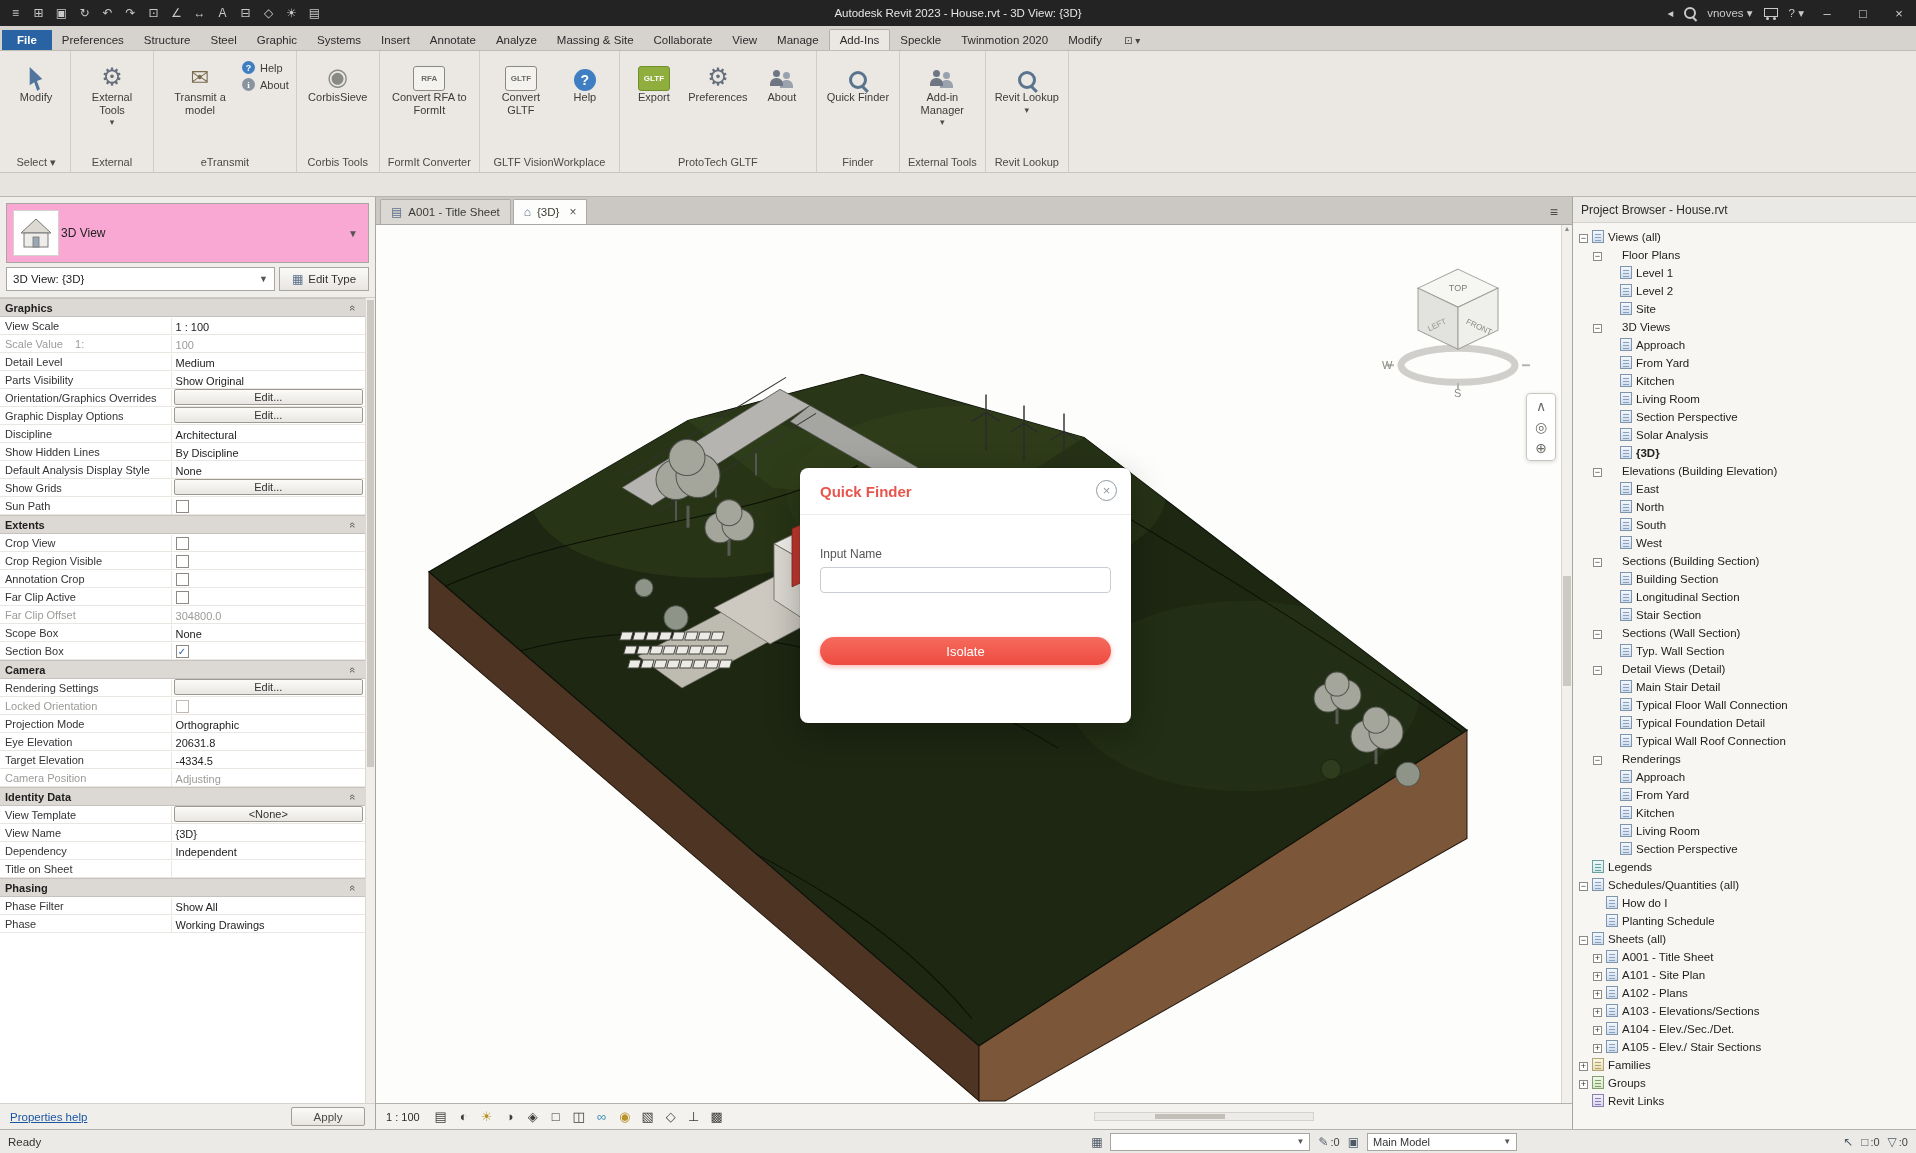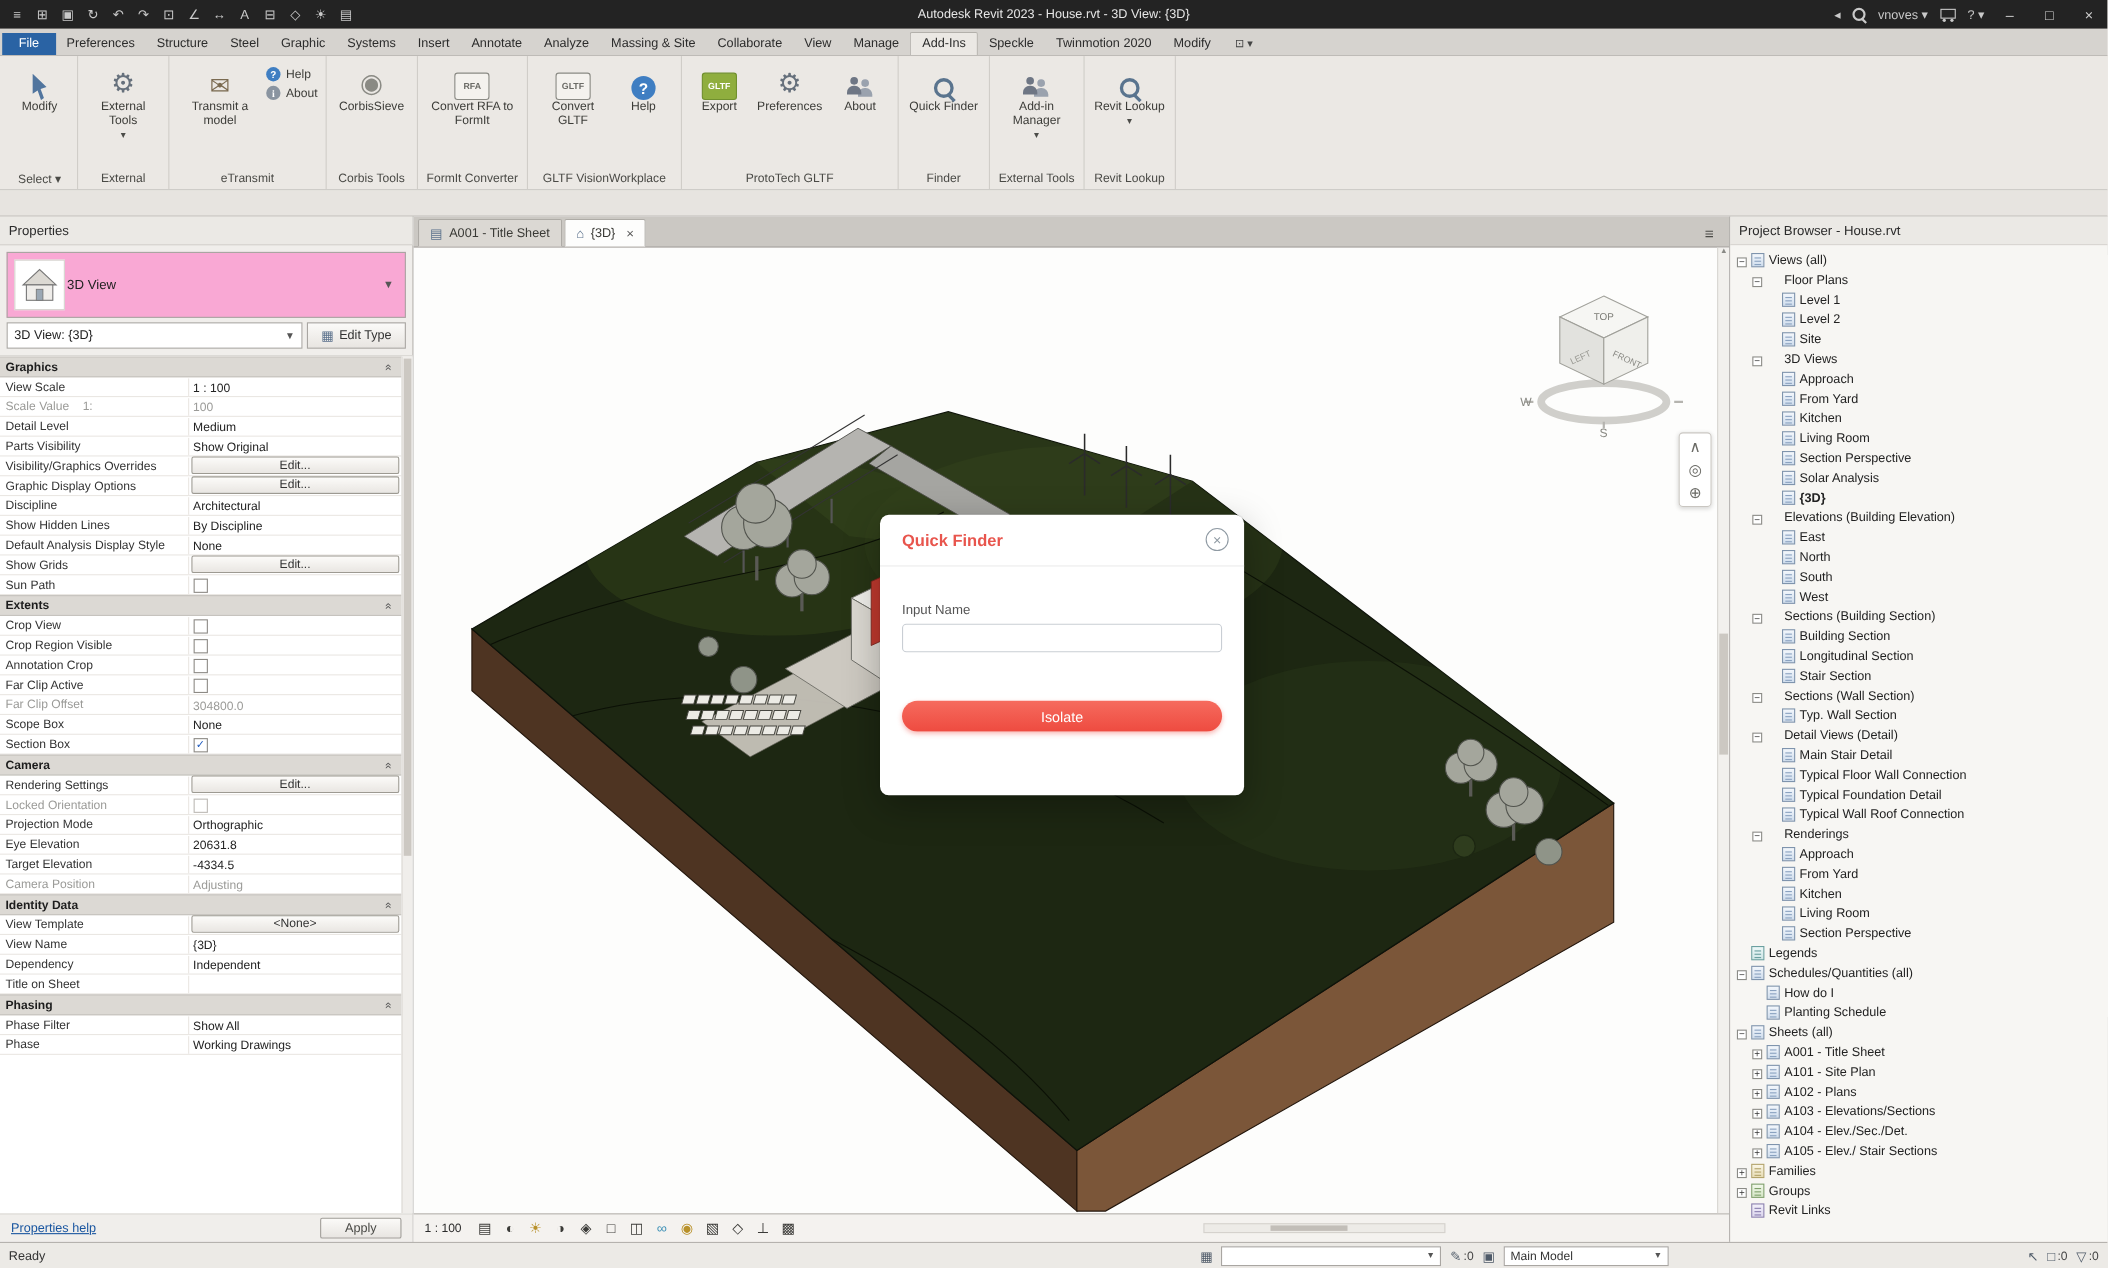--- a/index.html
+++ b/index.html
@@ -15,21 +15,21 @@
   .ic-mag{width:14px;height:14px;position:relative;display:inline-block;color:#c9c9c9}
   .ic-mag::before{content:"";position:absolute;left:1px;top:1px;width:8px;height:8px;border:2px solid currentColor;border-radius:50%}
   .ic-mag::after{content:"";position:absolute;left:10px;top:10px;width:6px;height:2px;background:currentColor;transform:rotate(45deg);transform-origin:0 0}
   .ic-cart{width:16px;height:15px;position:relative;display:inline-block;color:#c9c9c9}
   .ic-cart::before{content:"";position:absolute;left:1px;top:2px;width:12px;height:7px;border:1.5px solid currentColor}
   .ic-cart::after{content:"";position:absolute;left:3px;top:11px;width:3px;height:3px;border-radius:50%;background:currentColor;box-shadow:7px 0 0 currentColor}
 
   
   #ribbon-tabs{height:25px;background:#d6d3cf;display:flex;align-items:flex-end;padding-left:2px;border-bottom:1px solid #bebbb7;flex:none}
   .rtab{padding:4px 10px;font-size:11.5px;color:#2b2b2b;white-space:nowrap}
-  .rtab.file{background:#2a63a4;color:#fff;padding:4px 15px;font-weight:normal}
+  .rtab.file{background:#2a63a4;color:#fff;padding:4px 15px;font-weight:bold}
   .rtab.active{background:#ebe8e4;border:1px solid #b3b0ab;border-bottom:none;border-radius:2px 2px 0 0}
   #ribbon-display-toggle{margin-left:6px;font-size:10px;color:#444;padding:4px 6px}
 
   
   #ribbon{height:122px;background:#ebe8e4;display:flex;align-items:stretch;border-bottom:1px solid #c8c5c1;padding-left:2px;flex:none}
   .rpanel{display:flex;flex-direction:column;border-right:1px solid #d0cdc8}
   .rbody{flex:1;display:flex;align-items:flex-start;justify-content:center;gap:3px;padding:5px 7px 0}
   .rplabel{height:18px;font-size:11px;color:#4a4a46;text-align:center;padding:2px 8px;white-space:nowrap}
   .rbtn{display:flex;flex-direction:column;align-items:center;width:68px;padding:1px}
   .rbtn.narrow{width:54px}
@@ -378,21 +378,20 @@
       </div>
       <div class="rplabel">Revit Lookup</div>
     </div>
   </div>
 
   <div id="optionsbar"></div>
 
   <div id="main">
 
     <div id="properties">
-      <div class="panel-header">Properties</div>
       <div id="type-selector">
         <span id="type-thumb">
           <svg viewBox="0 0 44 44" width="44" height="44">
             <polygon points="7,22 22,8 37,22" fill="#dcd9d3" stroke="#777" stroke-width="1"></polygon>
             <rect x="10" y="22" width="24" height="14" fill="#efedea" stroke="#777" stroke-width="1"></rect>
             <rect x="19" y="26" width="6" height="10" fill="#9aa7b4" stroke="#777" stroke-width="0.8"></rect>
           </svg>
         </span>
         <span id="type-label">3D View</span>
         <span id="type-arrow">▼</span>
@@ -429,21 +428,21 @@
               <span class="plabel">Detail Level</span>
               <span class="pval k-text">Medium</span>
             </div>
 
             <div class="prow k-text">
               <span class="plabel">Parts Visibility</span>
               <span class="pval k-text">Show Original</span>
             </div>
 
             <div class="prow k-edit">
-              <span class="plabel">Visibility/Graphics Overrides</span>
+              <span class="plabel">Orientation/Graphics Overrides</span>
               <span class="pval k-edit">Edit...</span>
             </div>
 
             <div class="prow k-edit">
               <span class="plabel">Graphic Display Options</span>
               <span class="pval k-edit">Edit...</span>
             </div>
 
             <div class="prow k-text">
               <span class="plabel">Discipline</span>

